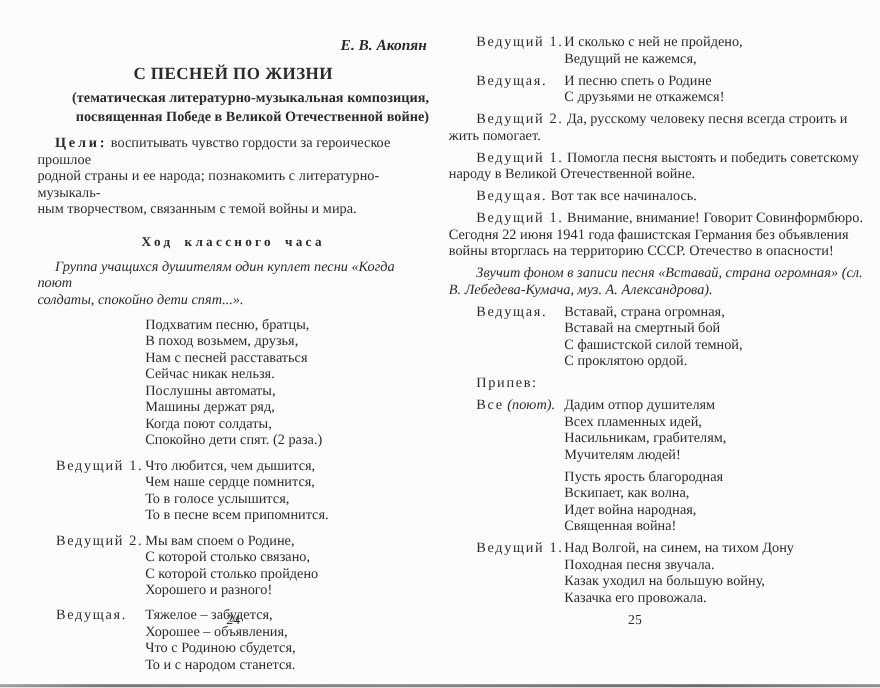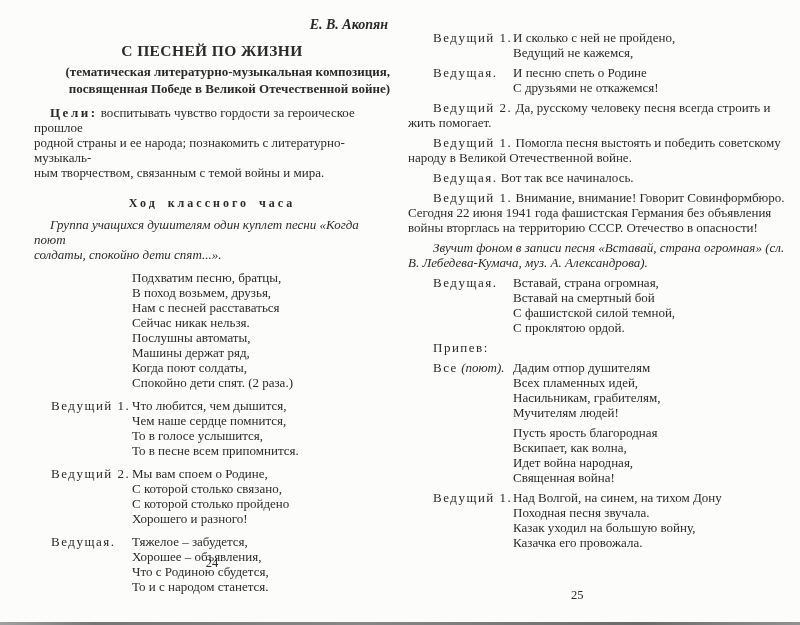--- a/index.html
+++ b/index.html
@@ -6,21 +6,21 @@
   .screen {
     position: relative;
     width: 800px;
     height: 625px;
     background: #fcfcfb;
     font-family: "Liberation Serif", "DejaVu Serif", serif;
     color: #2b2b2b;
     overflow: hidden;
   }
   .page { position: absolute; top: 0; height: 100%; box-sizing: border-box; }
-  .page-left  { left: 34px;  width: 356px; padding-top: 17px; }
+  .page-left  { left: 34px;  width: 356px; padding-top: 34px; }
   .page-right { left: 408px; width: 382px; padding-top: 30px; }
 
   .author {
     text-align: right;
     font-weight: bold;
     font-style: italic;
     font-size: 14px;
     line-height: 15px;
     margin: 0 2px 10px 0;
   }
@@ -82,21 +82,21 @@
   .sp { letter-spacing: 1.5px; }
   .note { font-style: italic; letter-spacing: 0; }
   .verse .lines { white-space: pre-line; }
   .chorus { margin-top: 2px; align-items: center; }
   .pagenum {
     position: absolute;
     top: 556px;
     font-size: 12.5px;
   }
   .page-left .pagenum { left: 50%; transform: translateX(-50%); }
-  .page-right .pagenum { left: 163px; margin-top: 32px; }
+  .page-right .pagenum { left: 163px; }
   .scan-edge-bottom {
     position: absolute;
     left: 0; right: 0; bottom: 0;
     height: 3px;
     background: linear-gradient(to right, #8a8a8a 0%, #555 12%, #6a6a6a 45%, #474747 80%, #777 100%);
     opacity: 0.8;
   }
 </style>
 </head>
 <body>

